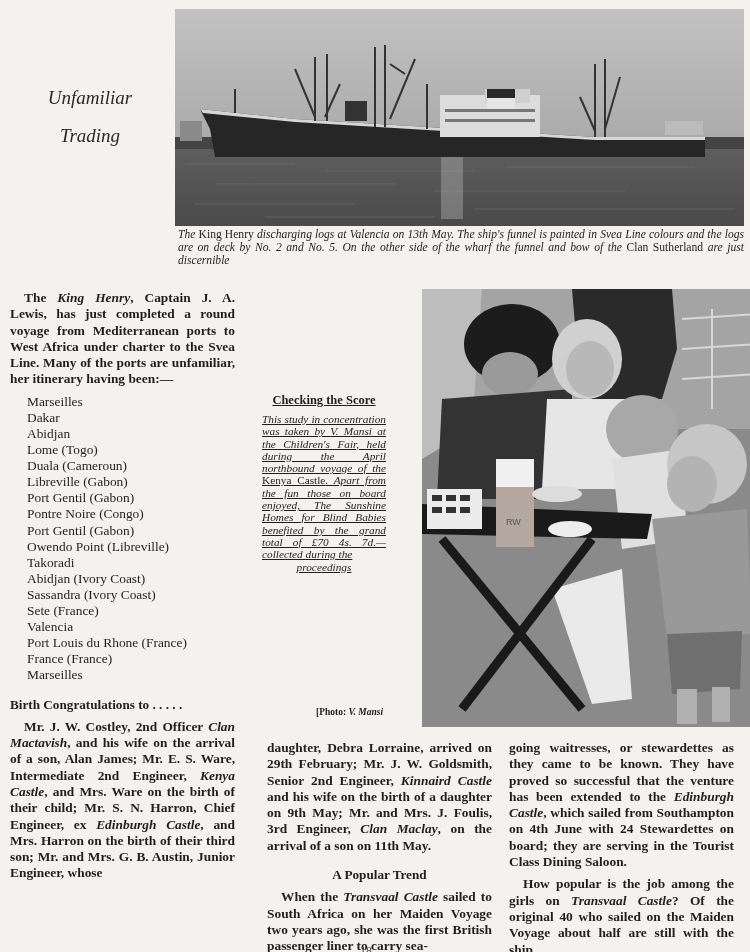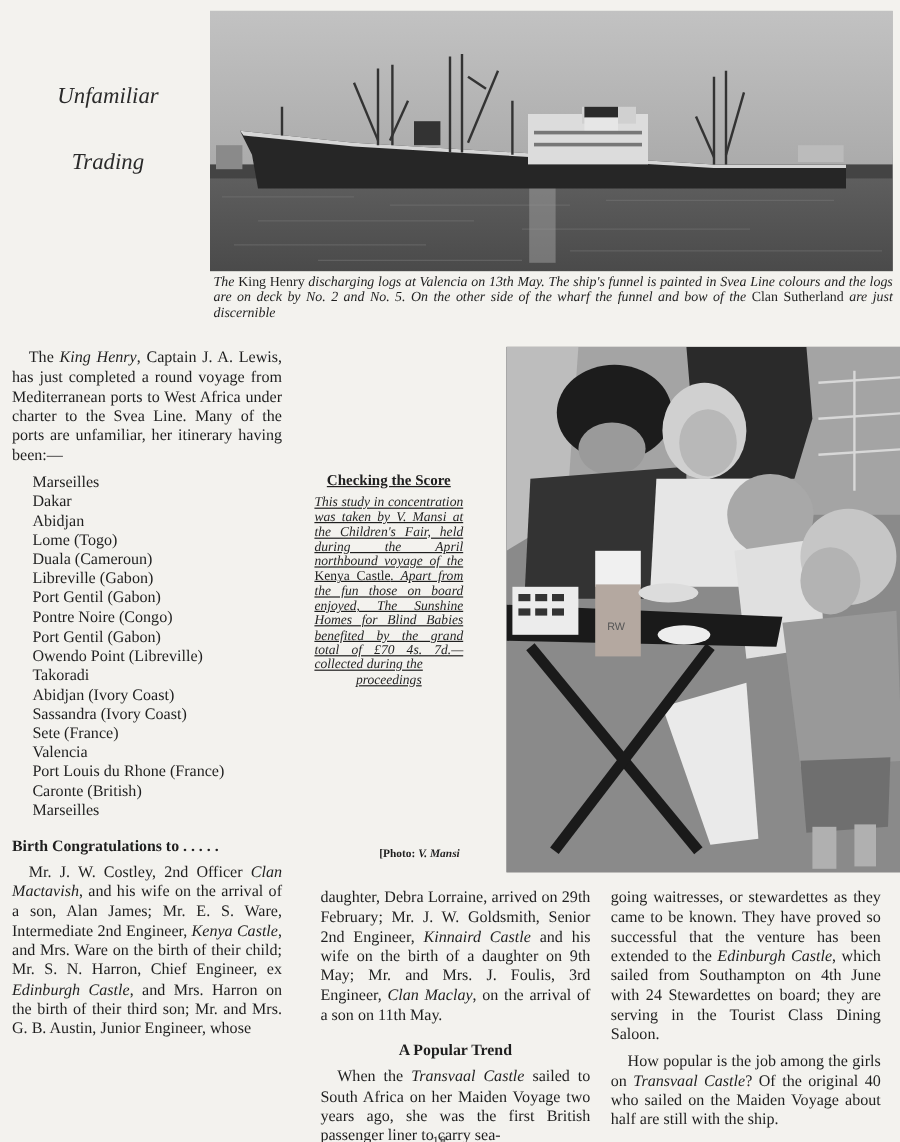--- a/index.html
+++ b/index.html
@@ -7,39 +7,39 @@
     width: 750px; height: 952px; overflow: hidden; position: relative;
     background: #f3f2ee;
     font-family: "Liberation Serif", "DejaVu Serif", serif;
     color: #1f1f1f;
   }
   .abs { position: absolute; }
   .title-line {
     font-style: italic; font-size: 19px; color: #2a2a2a;
     width: 160px; text-align: center; left: 10px;
   }
-  #title1 { top: 70px; }
+  #title1 { top: 87px; }
   #title2 { top: 125px; }
 
   
   #ship-photo {
     left: 175px; top: 9px; width: 569px; height: 217px;
     background: linear-gradient(to bottom, #b9b9b9 0%, #a8a8a8 50%, #9a9a9a 55%, #6e6e6e 66%, #5a5a5a 100%);
     overflow: hidden;
   }
   #ship-photo svg { display: block; }
   .caption-top {
     left: 178px; top: 228px; width: 566px;
     font-size: 11.6px; line-height: 13px; font-style: italic; text-align: justify;
   }
   .caption-top .roman { font-style: normal; }
 
   
   .col { font-size: 13.4px; line-height: 16.3px; text-align: justify; }
-  .col p { margin: 0 0 6px 0; text-indent: 14px; }
+  .col p { margin: 0 0 6px 0; text-indent: 14px; font-weight: bold; }
   .col i { font-style: italic; }
   #col1 { left: 10px; top: 290px; width: 225px; }
   .ports { list-style: none; margin: 0 0 8px 0; padding: 0 0 0 17px; text-align: left; }
   .ports li { line-height: 16.1px; }
   .section-head {
     font-weight: bold; font-size: 13.2px; text-indent: 0 !important;
     margin: 14px 0 5px 0 !important; text-align: left;
   }
 
   
@@ -145,21 +145,21 @@
     <li>Port Gentil (Gabon)</li>
     <li>Pontre Noire (Congo)</li>
     <li>Port Gentil (Gabon)</li>
     <li>Owendo Point (Libreville)</li>
     <li>Takoradi</li>
     <li>Abidjan (Ivory Coast)</li>
     <li>Sassandra (Ivory Coast)</li>
     <li>Sete (France)</li>
     <li>Valencia</li>
     <li>Port Louis du Rhone (France)</li>
-    <li>Caronte (British)</li>
+    <li>France (France)</li>
     <li>Marseilles</li>
   </ul>
   <p class="section-head">Birth Congratulations to . . . . .</p>
   <p><span>Mr. J. W. Costley, 2nd Officer </span><i>Clan Mactavish</i><span>, and his wife on the arrival of a son, Alan James; Mr. E. S. Ware, Intermediate 2nd Engineer, </span><i>Kenya Castle</i><span>, and Mrs. Ware on the birth of their child; Mr. S. N. Harron, Chief Engineer, ex </span><i>Edinburgh Castle</i><span>, and Mrs. Harron on the birth of their third son; Mr. and Mrs. G. B. Austin, Junior Engineer, whose</span></p>
 </div>
 
 <div class="abs" id="mid-caption">
   <div class="mc-head">Checking the Score</div>
   <div class="mc-body"><span>This study in concentration was taken by V. Mansi at the Children's Fair, held during the April northbound voyage of the </span><span class="roman">Kenya Castle</span><span>. Apart from the fun those on board enjoyed, The Sunshine Homes for Blind Babies benefited by the grand total of £70 4s. 7d.—collected during the</span></div>
   <div class="mc-body mc-last">proceedings</div>

